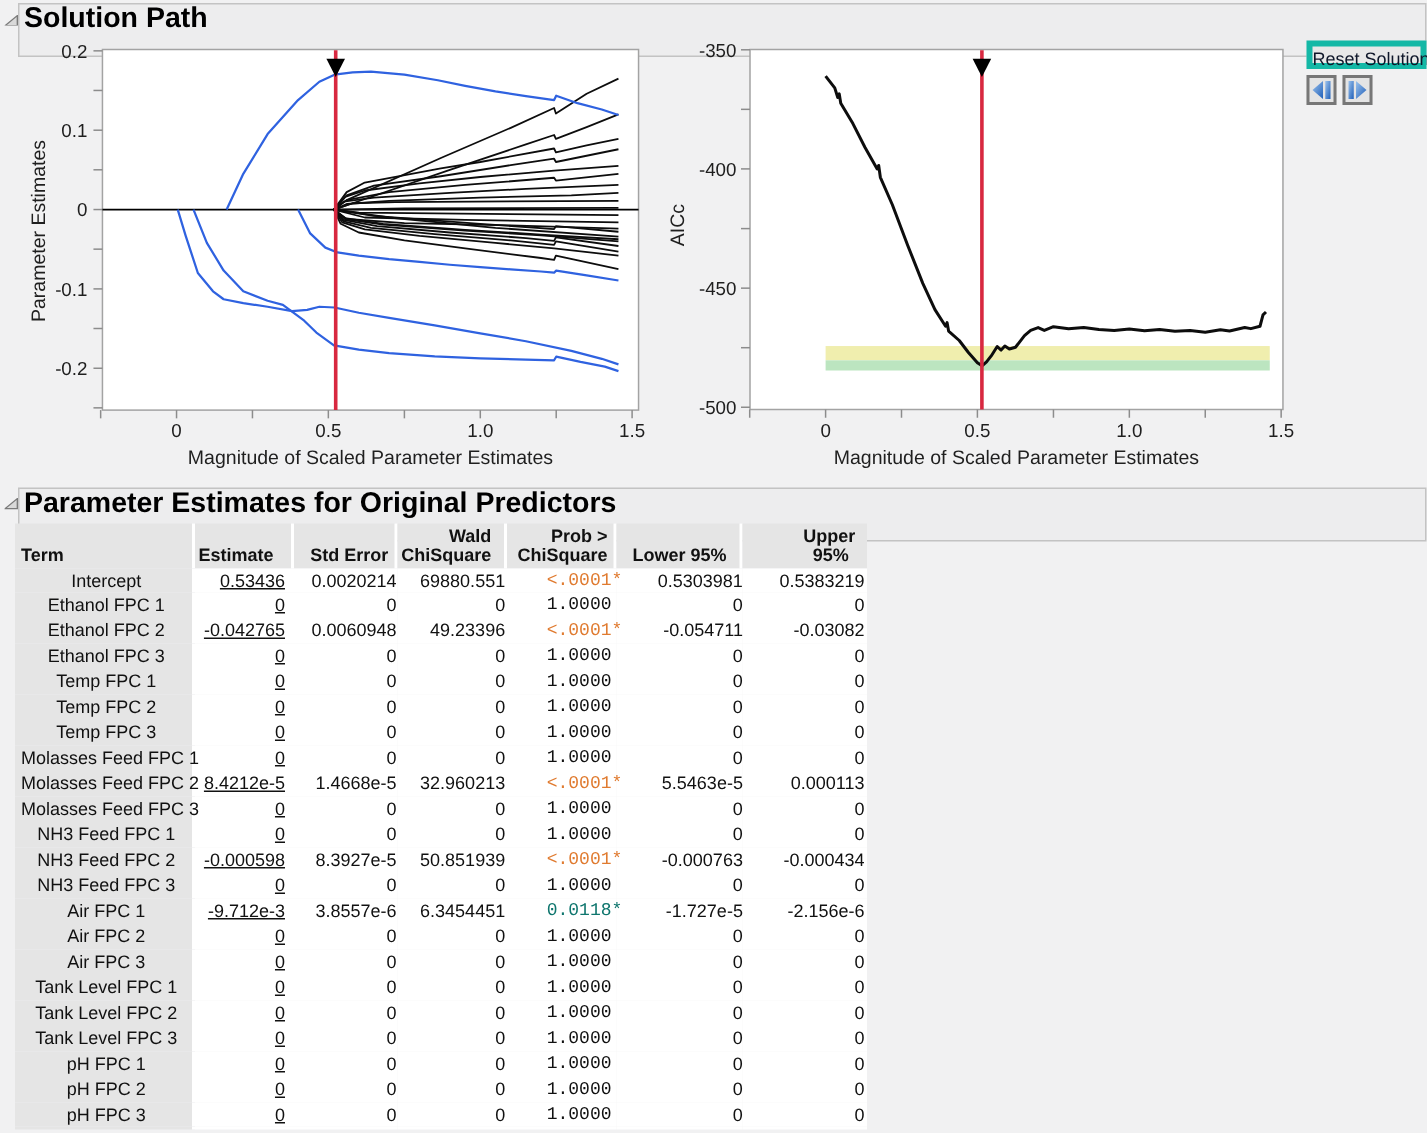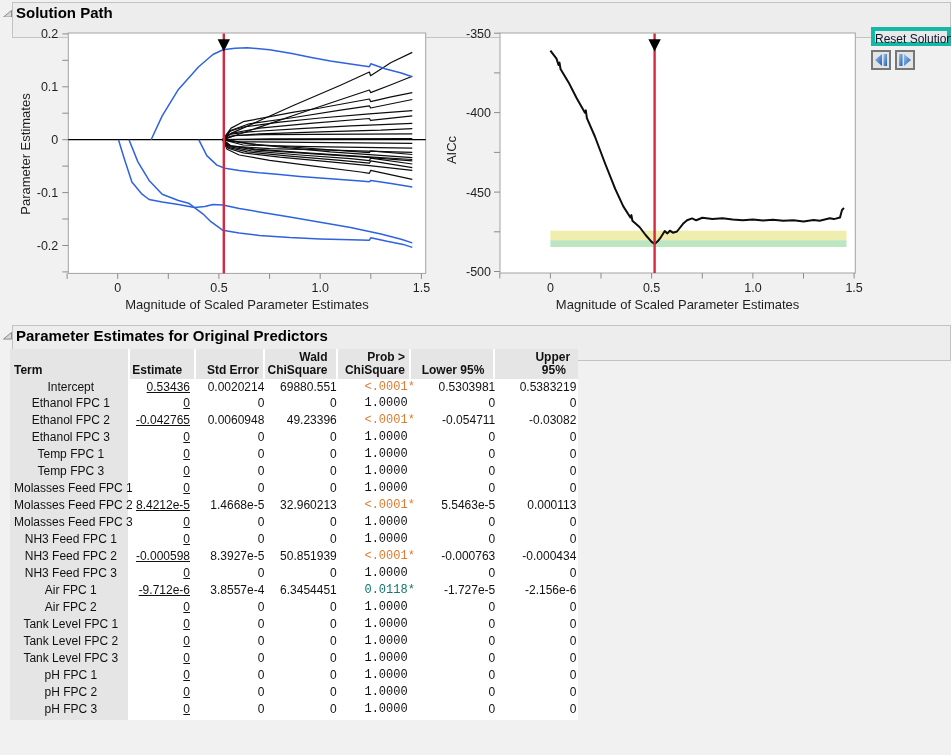--- a/index.html
+++ b/index.html
@@ -1,17 +1,17 @@
 <!DOCTYPE html>
 <html><head><meta charset="utf-8"><style>
 * { margin:0; padding:0; box-sizing:border-box; }
 html,body { width:951px; height:755px; background:#f1f1f2; overflow:hidden;
   font-family:"Liberation Sans", sans-serif; }
 .hdr { position:absolute; left:12px; right:0; height:36px; background:#ededee;
-  border:1px solid #c3c3c3; font-weight:bold; font-size:15px; color:#000;
+  border:1px solid #c3c3c3; font-weight:bold; font-size:19px; color:#000;
   line-height:20px; padding-left:3px; }
 .disc { position:absolute; left:2.5px; width:9px; height:7.5px; }
 #reset { position:absolute; left:871px; top:26.5px; width:80px; height:19px;
   background:#e8e8e8; border:4px solid #14b8a6; font-size:12px; text-align:center;
   line-height:16px; color:#0f172a; white-space:nowrap; }
 .abtn { position:absolute; top:50px; width:20px; height:20px; background:#e4e4e4;
   border:2px solid #777; }
 #tbl { position:absolute; left:10px; top:348.5px; width:568.4px;
   border-collapse:separate; border-spacing:0; table-layout:fixed; font-size:12px;
   color:#111; }
@@ -217,20 +217,29 @@
 <tr>
         <td class="t">Temp FPC 1</td>
         <td class="c2">0</td>
         <td class="c3">0</td>
         <td class="c4">0</td>
         <td class="c5">1.0000</td>
         <td class="c6">0</td>
         <td class="c7">0</td>
       </tr>
 <tr>
+        <td class="t">Temp FPC 2</td>
+        <td class="c2">0</td>
+        <td class="c3">0</td>
+        <td class="c4">0</td>
+        <td class="c5">1.0000</td>
+        <td class="c6">0</td>
+        <td class="c7">0</td>
+      </tr>
+<tr>
         <td class="t">Temp FPC 3</td>
         <td class="c2">0</td>
         <td class="c3">0</td>
         <td class="c4">0</td>
         <td class="c5">1.0000</td>
         <td class="c6">0</td>
         <td class="c7">0</td>
       </tr>
 <tr>
         <td class="t">Molasses Feed FPC 1</td>
@@ -281,29 +290,38 @@
         <td class="t">NH3 Feed FPC 3</td>
         <td class="c2">0</td>
         <td class="c3">0</td>
         <td class="c4">0</td>
         <td class="c5">1.0000</td>
         <td class="c6">0</td>
         <td class="c7">0</td>
       </tr>
 <tr>
         <td class="t">Air FPC 1</td>
-        <td class="c2">-9.712e-6</td>
-        <td class="c3">3.8557e-4</td>
+        <td class="c2">-9.712e-3</td>
+        <td class="c3">3.8557e-6</td>
         <td class="c4">6.3454451</td>
         <td class="c5 p">0.0118<span class="st">*</span></td>
         <td class="c6">-1.727e-5</td>
         <td class="c7">-2.156e-6</td>
       </tr>
 <tr>
         <td class="t">Air FPC 2</td>
+        <td class="c2">0</td>
+        <td class="c3">0</td>
+        <td class="c4">0</td>
+        <td class="c5">1.0000</td>
+        <td class="c6">0</td>
+        <td class="c7">0</td>
+      </tr>
+<tr>
+        <td class="t">Air FPC 3</td>
         <td class="c2">0</td>
         <td class="c3">0</td>
         <td class="c4">0</td>
         <td class="c5">1.0000</td>
         <td class="c6">0</td>
         <td class="c7">0</td>
       </tr>
 <tr>
         <td class="t">Tank Level FPC 1</td>
         <td class="c2">0</td>

